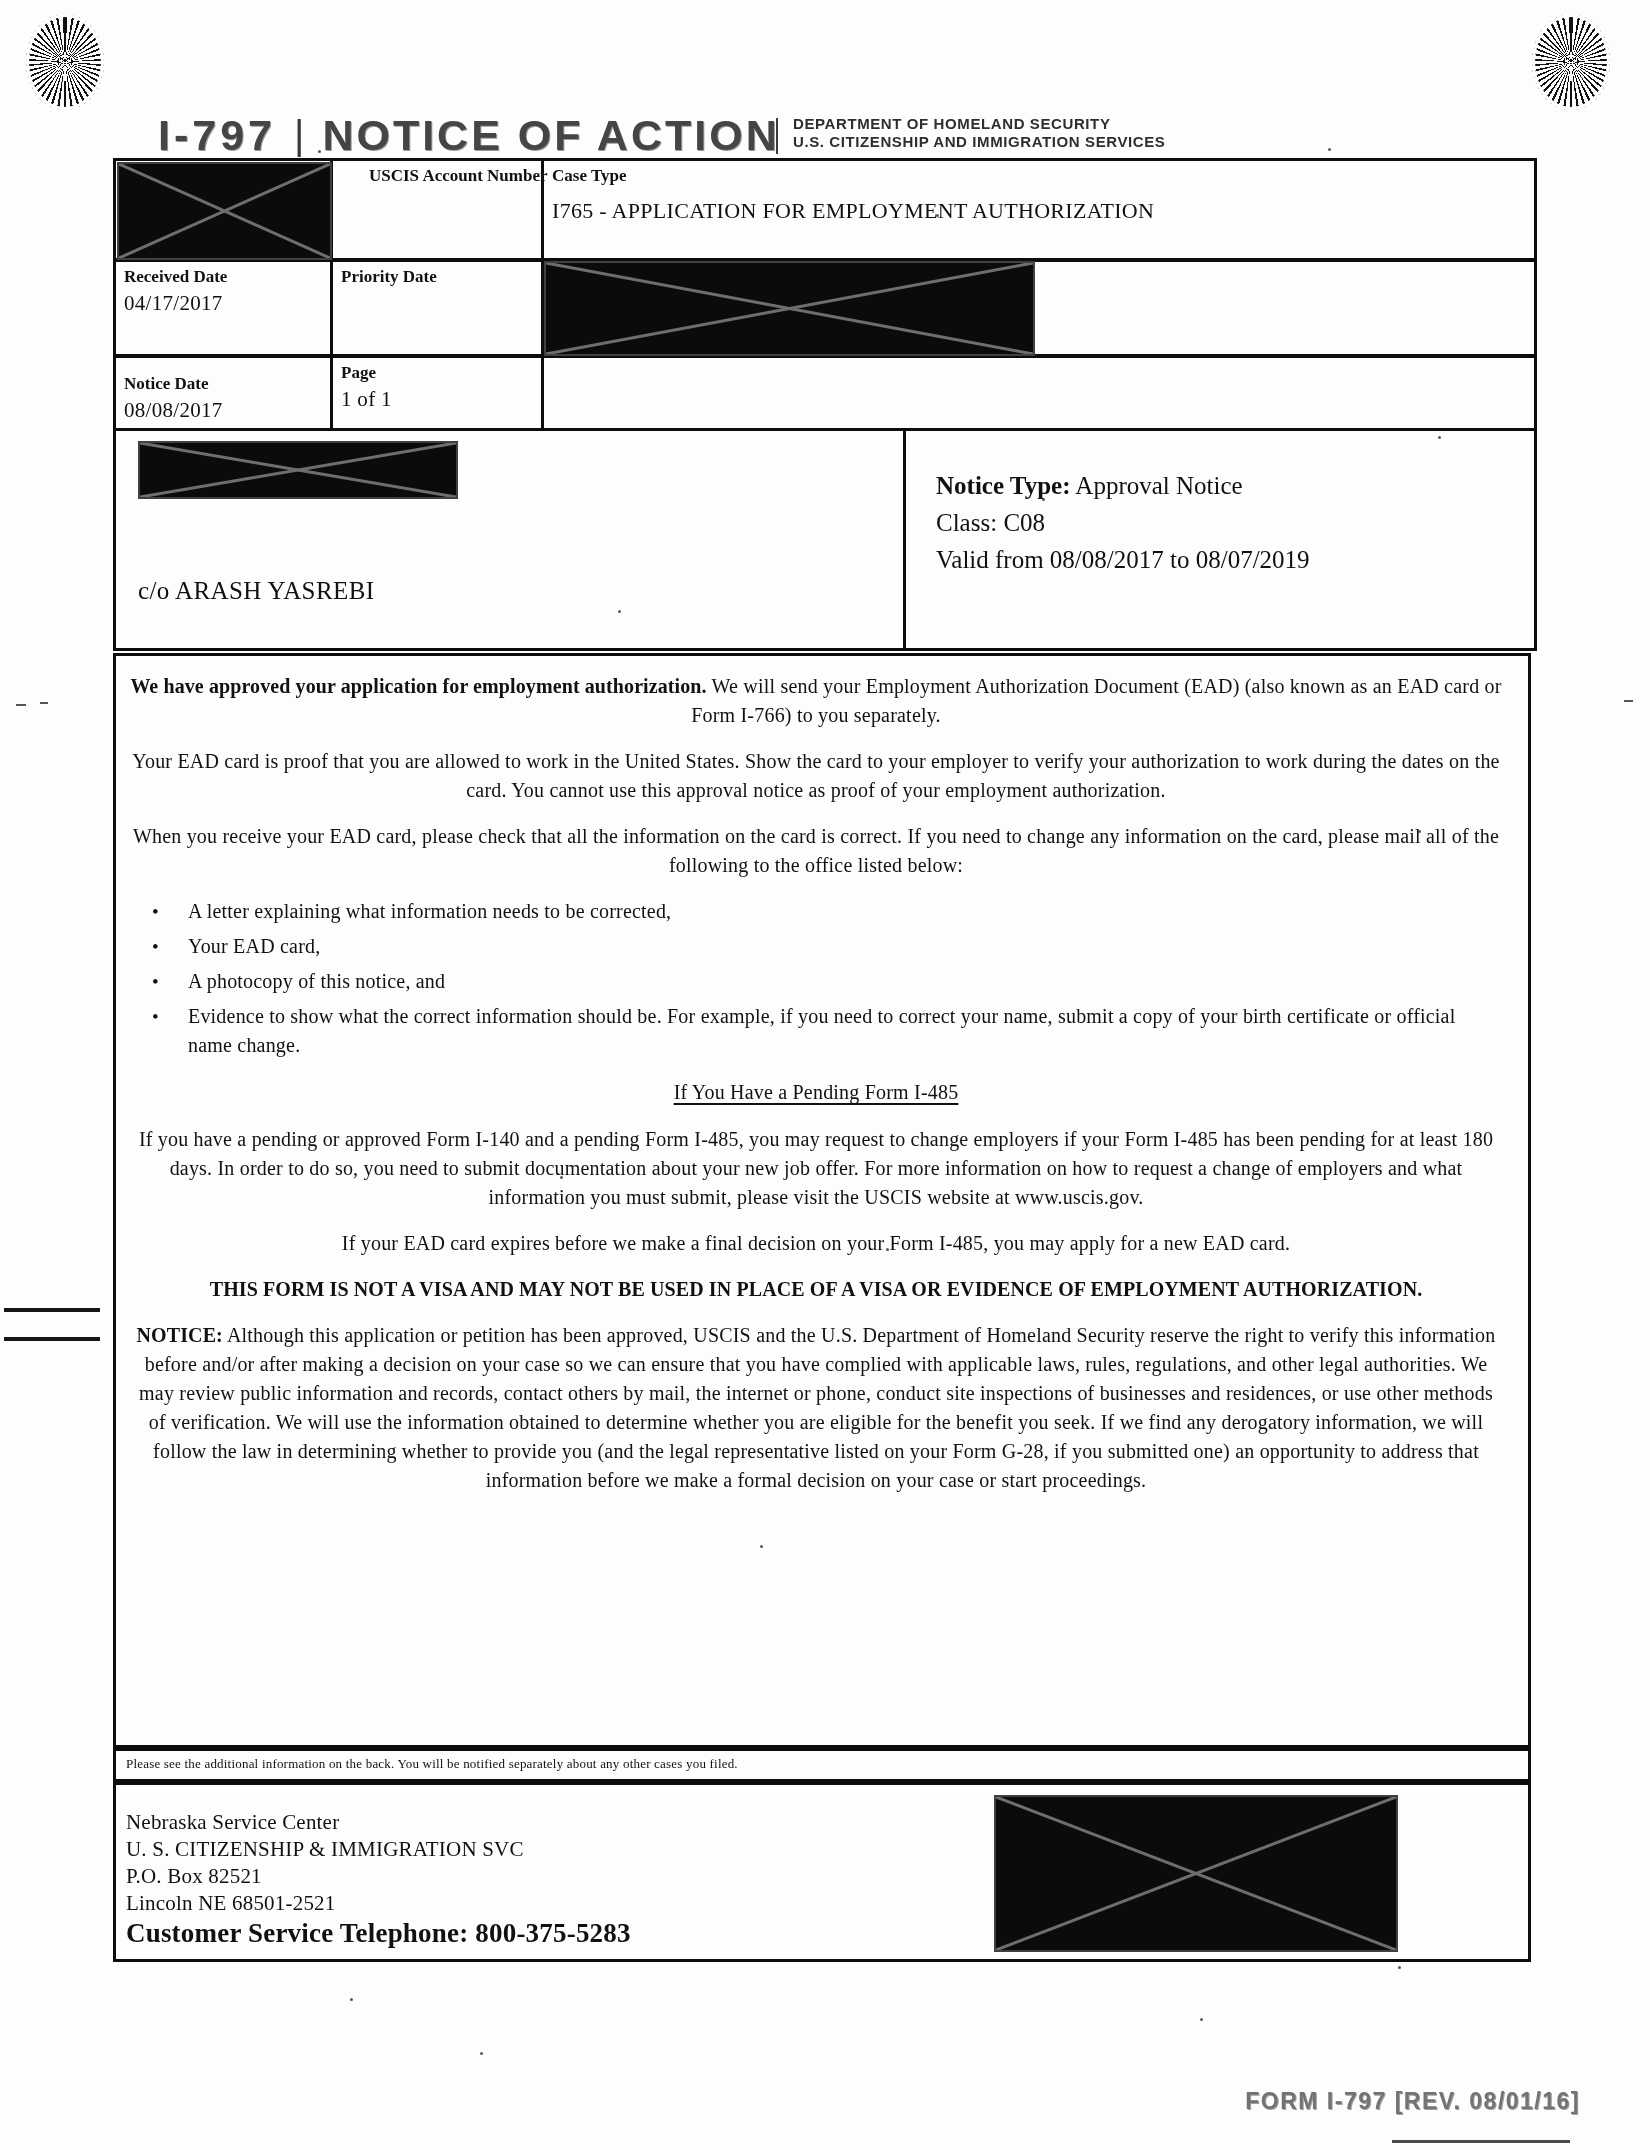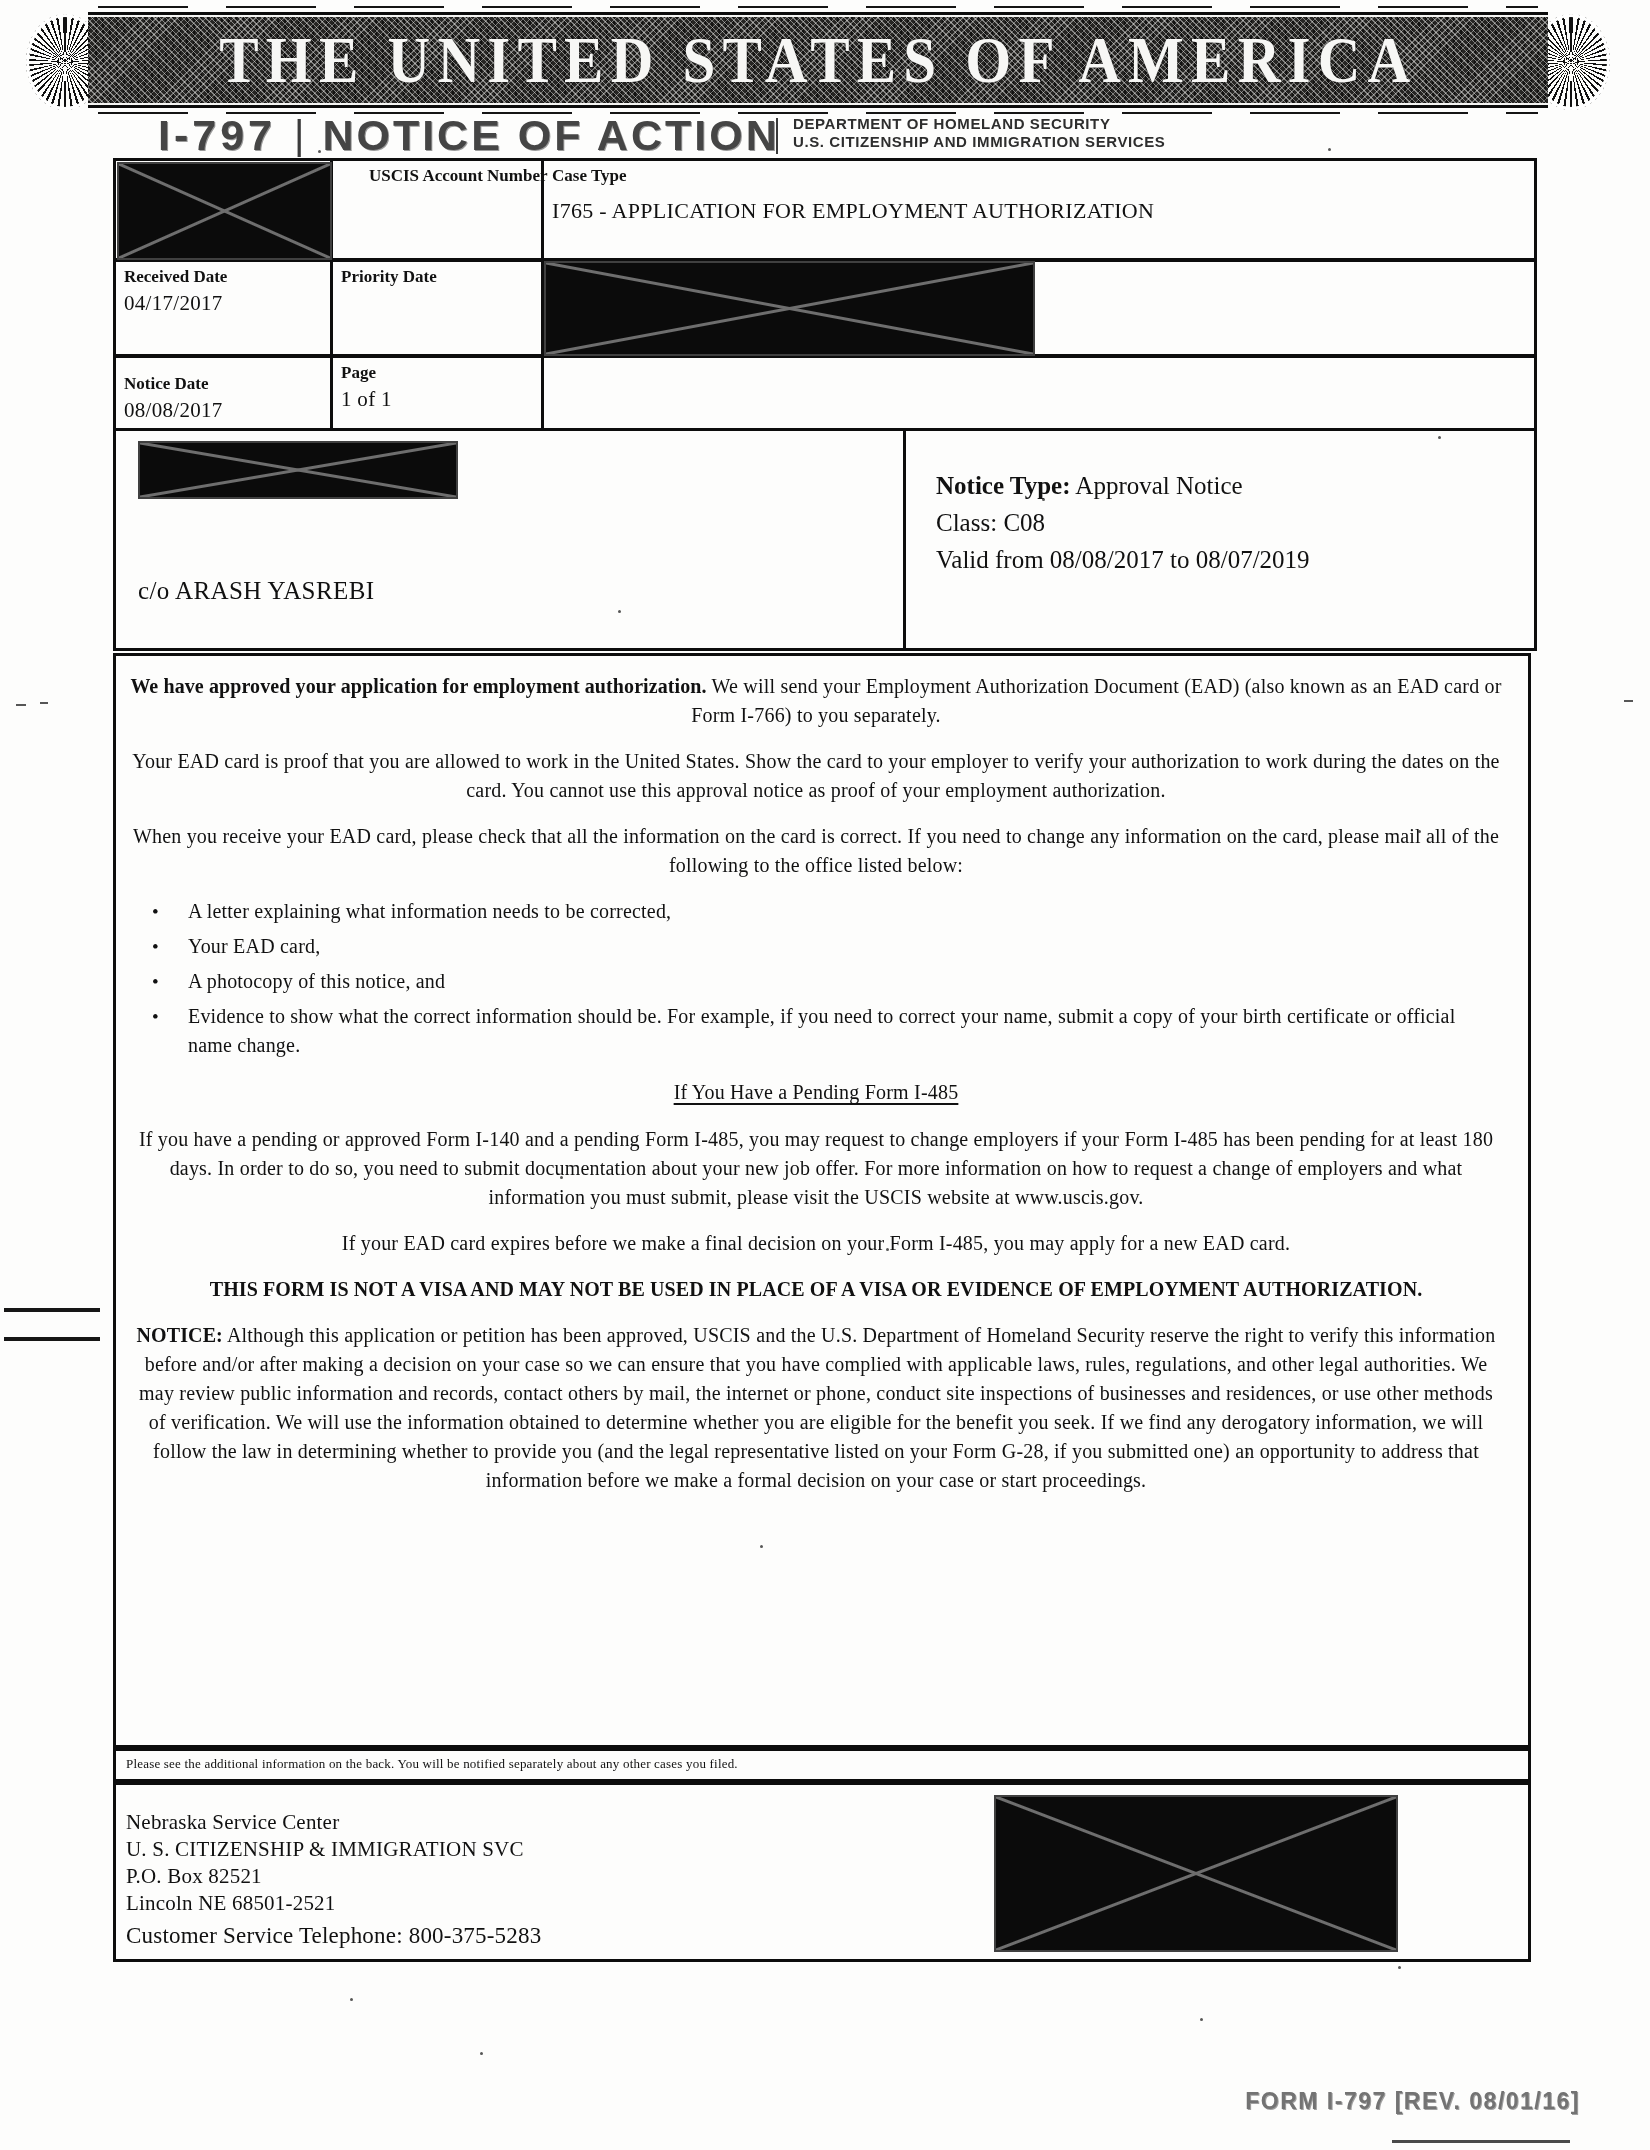--- a/index.html
+++ b/index.html
@@ -79,43 +79,40 @@
   .body-box{padding:16px 26px 0 14px; font-size:20px; line-height:29px; letter-spacing:.2px;}
   .body-box p{margin:0 0 17px 0;text-align:center;}
   .body-box ul{margin:2px 0 18px 0; padding:0 0 0 46px; list-style:none;}
   .body-box li{margin:0 0 6px 0; position:relative; padding-left:12px;}
   .body-box li::before{content:"•"; position:absolute; left:-24px; top:0; font-size:19px;}
   .h485{text-decoration:underline; text-decoration-thickness:2px; text-underline-offset:4px; margin-bottom:18px !important;}
   .allbold{font-weight:bold; letter-spacing:.1px;}
   
   .strip-text{font-size:13px; padding:5px 0 0 10px; letter-spacing:.2px;}
   .svc{padding:24px 0 0 10px; font-size:21px; line-height:27px; letter-spacing:.2px;}
-  .svc-phone{position:absolute; left:10px; bottom:10px; font-weight:normal; font-size:23px; letter-spacing:.2px;}
+  .svc-phone{position:absolute; left:10px; bottom:10px; font-weight:bold; font-size:27px; letter-spacing:.2px;}
   
   .page-footer{
     position:absolute; left:1180px; top:2088px; width:400px; text-align:right;
     font-family:"Liberation Sans", sans-serif; font-weight:900; font-size:23px;
     color:#737373; letter-spacing:1.5px; text-shadow:1px 1px 0 #a0a0a0; white-space:nowrap;
   }
   .footer-line{position:absolute; left:1392px; top:2140px; width:178px; height:3px; background:#4a4a4a;}
   
   .margin-mark{position:absolute; left:4px; width:96px; height:4px; background:#161616;}
   .speck{position:absolute; width:3px; height:3px; background:#2c2c2c; border-radius:50%; opacity:.8;}
 </style>
 </head>
 <body>
 
 <div class="page">
 
   <div class="banner">
     <div class="fan left"></div>
     <div class="fan right"></div>
-    <div class="banner-strip">
-      <span class="banner-title">THE UNITED STATES OF AMERICA</span>
-    </div>
   </div>
 
   <div class="form-head">
     <span class="form-code">I-797</span>
     <span class="head-sep">|</span>
     <span class="form-title">NOTICE OF ACTION</span>
   </div>
   <div class="dept-bar"></div>
   <div class="dept">
     <div>DEPARTMENT OF HOMELAND SECURITY</div>

